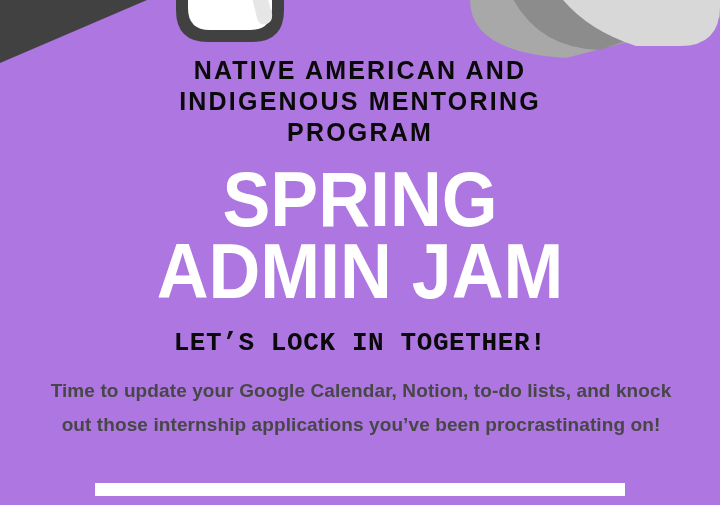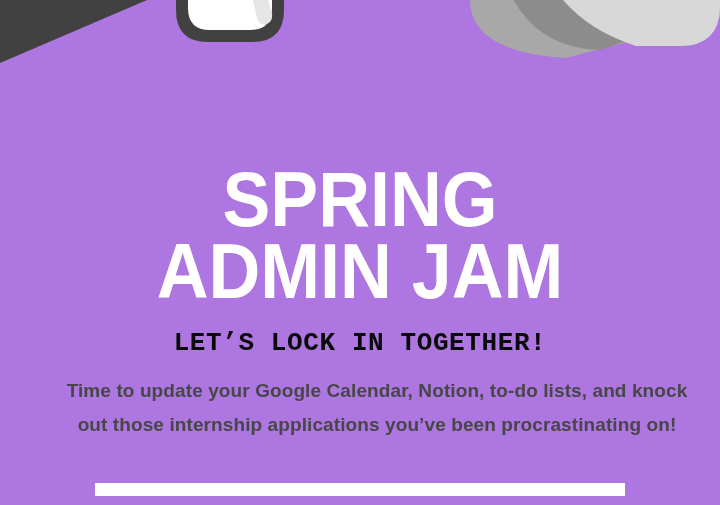--- a/index.html
+++ b/index.html
@@ -91,21 +91,21 @@
     font-size: 26px;
     line-height: 32px;
     letter-spacing: 0.6px;
     text-transform: uppercase;
     margin: 0;
   }
 
   .body-copy {
     position: absolute;
     top: 374px;
-    left: 53px;
+    left: 37px;
     width: 648px;
     text-align: center;
     color: #474747;
     font-family: "Liberation Sans", sans-serif;
     font-weight: bold;
     font-size: 19px;
     line-height: 34px;
     letter-spacing: 0.1px;
     margin: 0;
   }
@@ -140,20 +140,23 @@
     <g>
       <path d="M470,0 L720,0 L720,18 L566,58 Q470,52 470,0 Z" fill="#a8a8a8"></path>
       <path d="M498,-40 L720,-40 L720,8 L600,50 Q520,48 498,-40 Z" fill="#8c8c8c"></path>
       <path d="M536,-52 L720,-52 L720,6 Q720,46 680,46 L636,46 Q556,20 536,-52 Z" fill="#d8d8d8"></path>
       <path d="M560,-70 L700,-70 L700,-18 L600,-6 Q566,-30 560,-70 Z" fill="#8c8c8c"></path>
     </g>
   </svg>
 
   <div class="content">
 
+    <h2 class="eyebrow">NATIVE AMERICAN AND
+INDIGENOUS MENTORING
+PROGRAM</h2>
 
     <h1 class="headline">SPRING
 ADMIN JAM</h1>
 
     <h3 class="subhead">LET’S LOCK IN TOGETHER!</h3>
 
     <p class="body-copy">Time to update your Google Calendar, Notion, to-do lists, and knock out those internship applications you’ve been procrastinating on!</p>
 
     <div class="rule"></div>
   </div>

